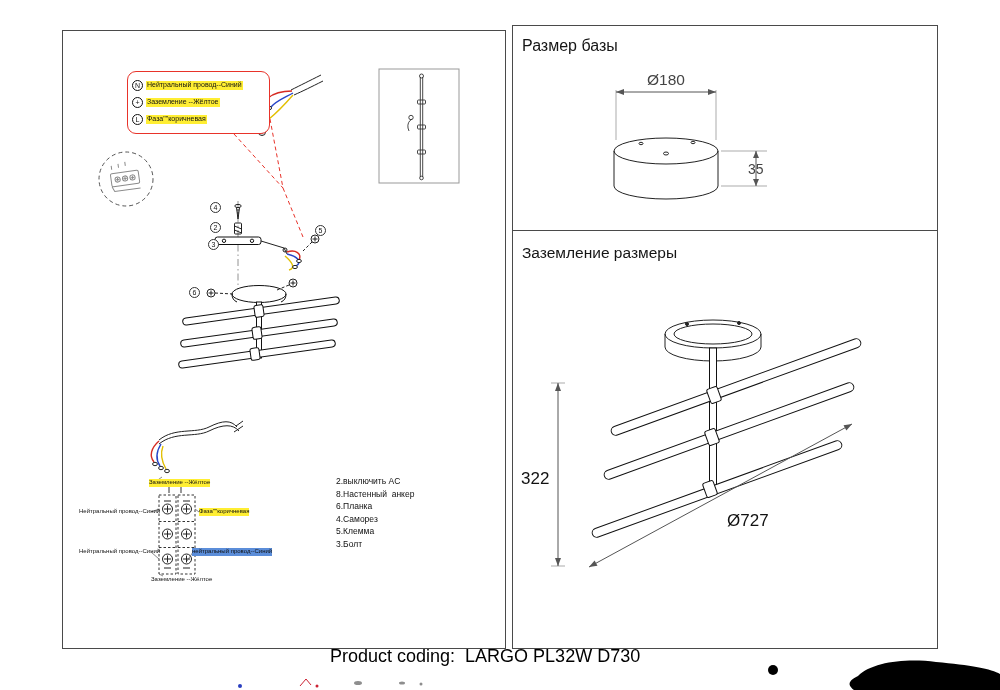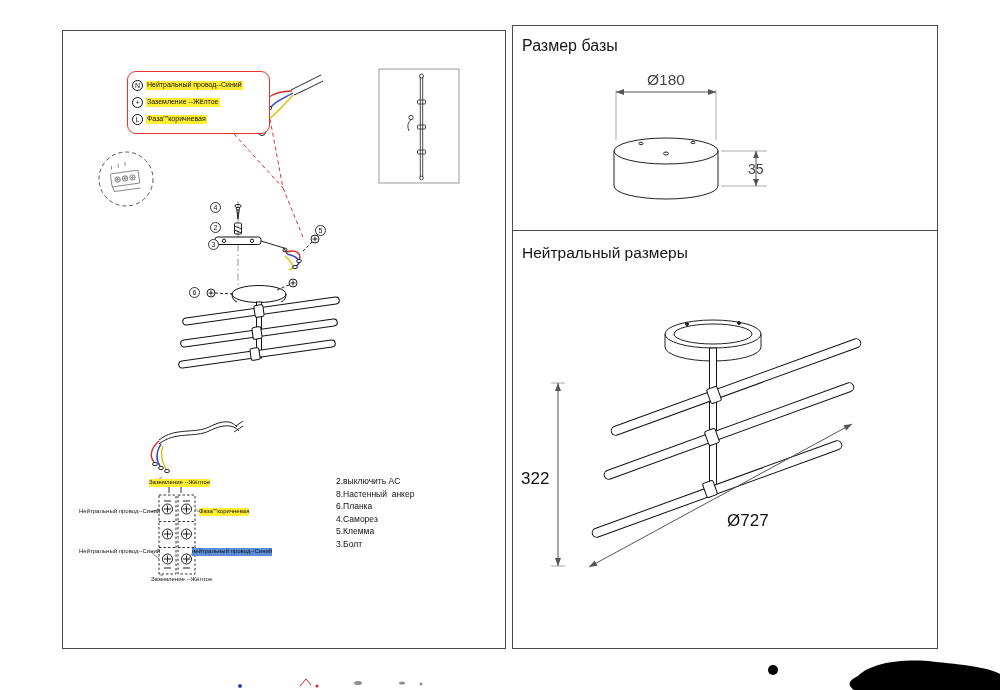--- a/index.html
+++ b/index.html
@@ -271,21 +271,21 @@
         <line x1="208" y1="160" x2="254" y2="160" stroke="#888" stroke-width="0.7"></line>
         <line x1="243" y1="125" x2="243" y2="160" stroke="#555"></line>
         <polygon points="243,125 240,132 246,132" fill="#555"></polygon>
         <polygon points="243,160 240,153 246,153" fill="#555"></polygon>
         <text x="235" y="148" font-size="14" fill="#444">35</text>
       </g>
     </svg>
   </div>
 
   <div class="panel" id="overall-panel">
-    <div class="panel-title" style="top:13px;font-size:15.5px">Нейтральный размеры</div>
+    <div class="panel-title" style="top:13px;font-size:15.5px">Заземление размеры</div>
     <svg class="layer" width="424" height="417" viewBox="0 0 424 417">
       <g stroke="#222" fill="none">
         <ellipse cx="200" cy="103" rx="48" ry="14"></ellipse>
         <ellipse cx="200" cy="103" rx="39" ry="10"></ellipse>
         <path d="M152 103 v13 M248 103 v13"></path>
         <path d="M152 116 A48 14 0 0 0 248 116"></path>
         <circle cx="174" cy="93" r="1.5" fill="#222"></circle>
         <circle cx="226" cy="92" r="1.5" fill="#222"></circle>
       </g>
       <g stroke="#111">
@@ -307,20 +307,21 @@
       </g>
       <g>
         <line x1="76" y1="336" x2="339" y2="193" stroke="#555"></line>
         <polygon points="339,193 333.4,199.5 330.5,194.2" fill="#555"></polygon>
         <polygon points="76,336 84.5,334.8 81.6,329.5" fill="#555"></polygon>
         <text x="214" y="295" font-size="17" fill="#111">Ø727</text>
       </g>
     </svg>
   </div>
 
+  <div id="product">Product coding:  LARGO PL32W D730</div>
 
   <svg class="layer" style="left:230px;top:650px" width="770" height="40" viewBox="0 0 770 40">
     <circle cx="10" cy="36" r="2" fill="#2a3fc0"></circle>
     <path d="M70 36 l6 -7 l5 6" stroke="#c23" fill="none"></path>
     <circle cx="87" cy="36" r="1.5" fill="#c23"></circle>
     <g fill="#333" opacity="0.55">
       <ellipse cx="128" cy="33" rx="4" ry="2"></ellipse>
       <ellipse cx="172" cy="33" rx="3" ry="1.5"></ellipse>
       <circle cx="191" cy="34" r="1.5"></circle>
     </g>

